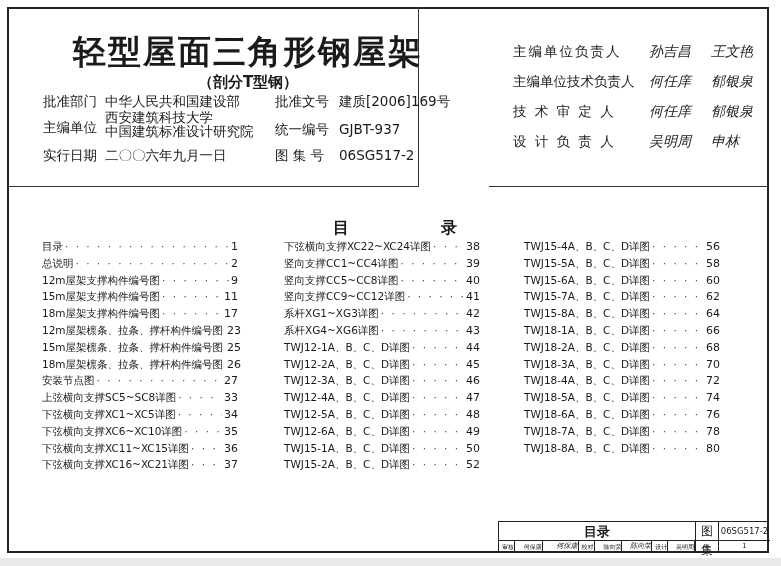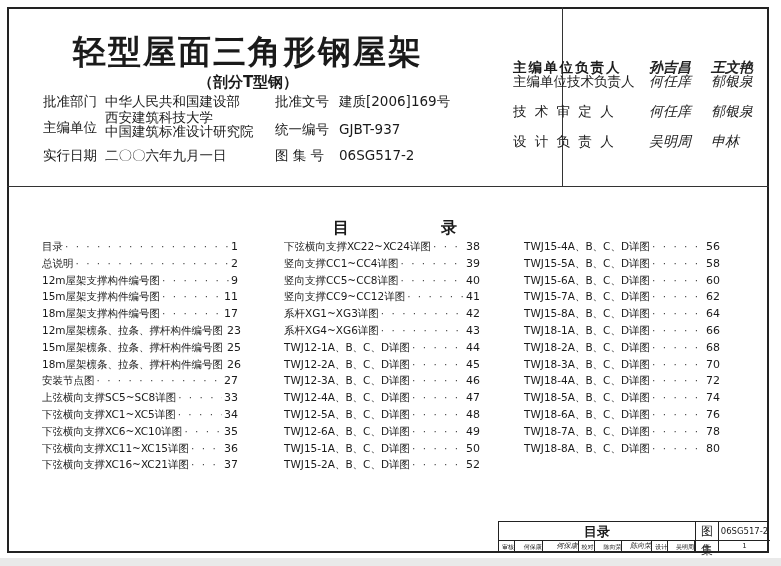--- a/index.html
+++ b/index.html
@@ -1,20 +1,20 @@
 <!DOCTYPE html>
 <html><head>
 <meta charset="utf-8">
 <style>
   html, body { margin: 0; padding: 0; background: #ffffff; }
   body { width: 781px; height: 566px; position: relative; overflow: hidden;
          font-family: "DejaVu Sans", "Liberation Sans", sans-serif; color: #1a1a1a; }
   .frame { position: absolute; left: 7px; top: 7px; width: 762px; height: 546px;
            border: 2px solid #222; box-sizing: border-box; }
-  .top-left { position: absolute; left: 7px; top: 7px; width: 556px; height: 180px;
+  .top-left { position: absolute; left: 7px; top: 7px; width: 412px; height: 180px;
               border-right: 1.5px solid #333; border-bottom: 1.5px solid #333; box-sizing: border-box; }
   .top-right { position: absolute; left: 489px; top: 7px; width: 280px; height: 180px;
                border-bottom: 1.5px solid #333; box-sizing: border-box; }
   .main-title { position: absolute; left: 0; top: 23px; width: 482px; text-align: center;
                 font-size: 33px; font-weight: bold; letter-spacing: 2px; }
   .sub-title { position: absolute; left: 0; top: 66px; width: 482px; text-align: center;
                font-size: 15px; font-weight: bold; }
   .info-row { position: absolute; font-size: 13.5px; white-space: nowrap; }
   .info-label { position: absolute; }
   .info-value { position: absolute; }
@@ -82,21 +82,21 @@
     <span class="info-label" style="left:0;">统一编号</span>
     <span class="info-value" style="left:64px;">GJBT-937</span>
   </div>
   <div class="info-row" style="left:268px; top:140px;">
     <span class="info-label" style="left:0;">图 集 号</span>
     <span class="info-value" style="left:64px;">06SG517-2</span>
   </div>
 </div>
 
 <div class="top-right">
-  <div class="resp-row" style="top:52px;font-weight:bold;">
+  <div class="resp-row" style="top:36px;">
     <span class="resp-label">主编单位负责人</span><span class="sig">孙吉昌</span><span class="sig">王文艳</span>
   </div>
   <div class="resp-row" style="top:66px;">
     <span class="resp-label" style="letter-spacing:0;">主编单位技术负责人</span><span class="sig">何任庠</span><span class="sig">郁银泉</span>
   </div>
   <div class="resp-row" style="top:126px;">
     <span class="resp-label">设 计 负 责 人</span><span class="sig">吴明周</span><span class="sig">申林</span>
   </div>
   <div class="resp-row" style="top:96px;">
     <span class="resp-label">技 术 审 定 人</span><span class="sig">何任庠</span><span class="sig">郁银泉</span>

